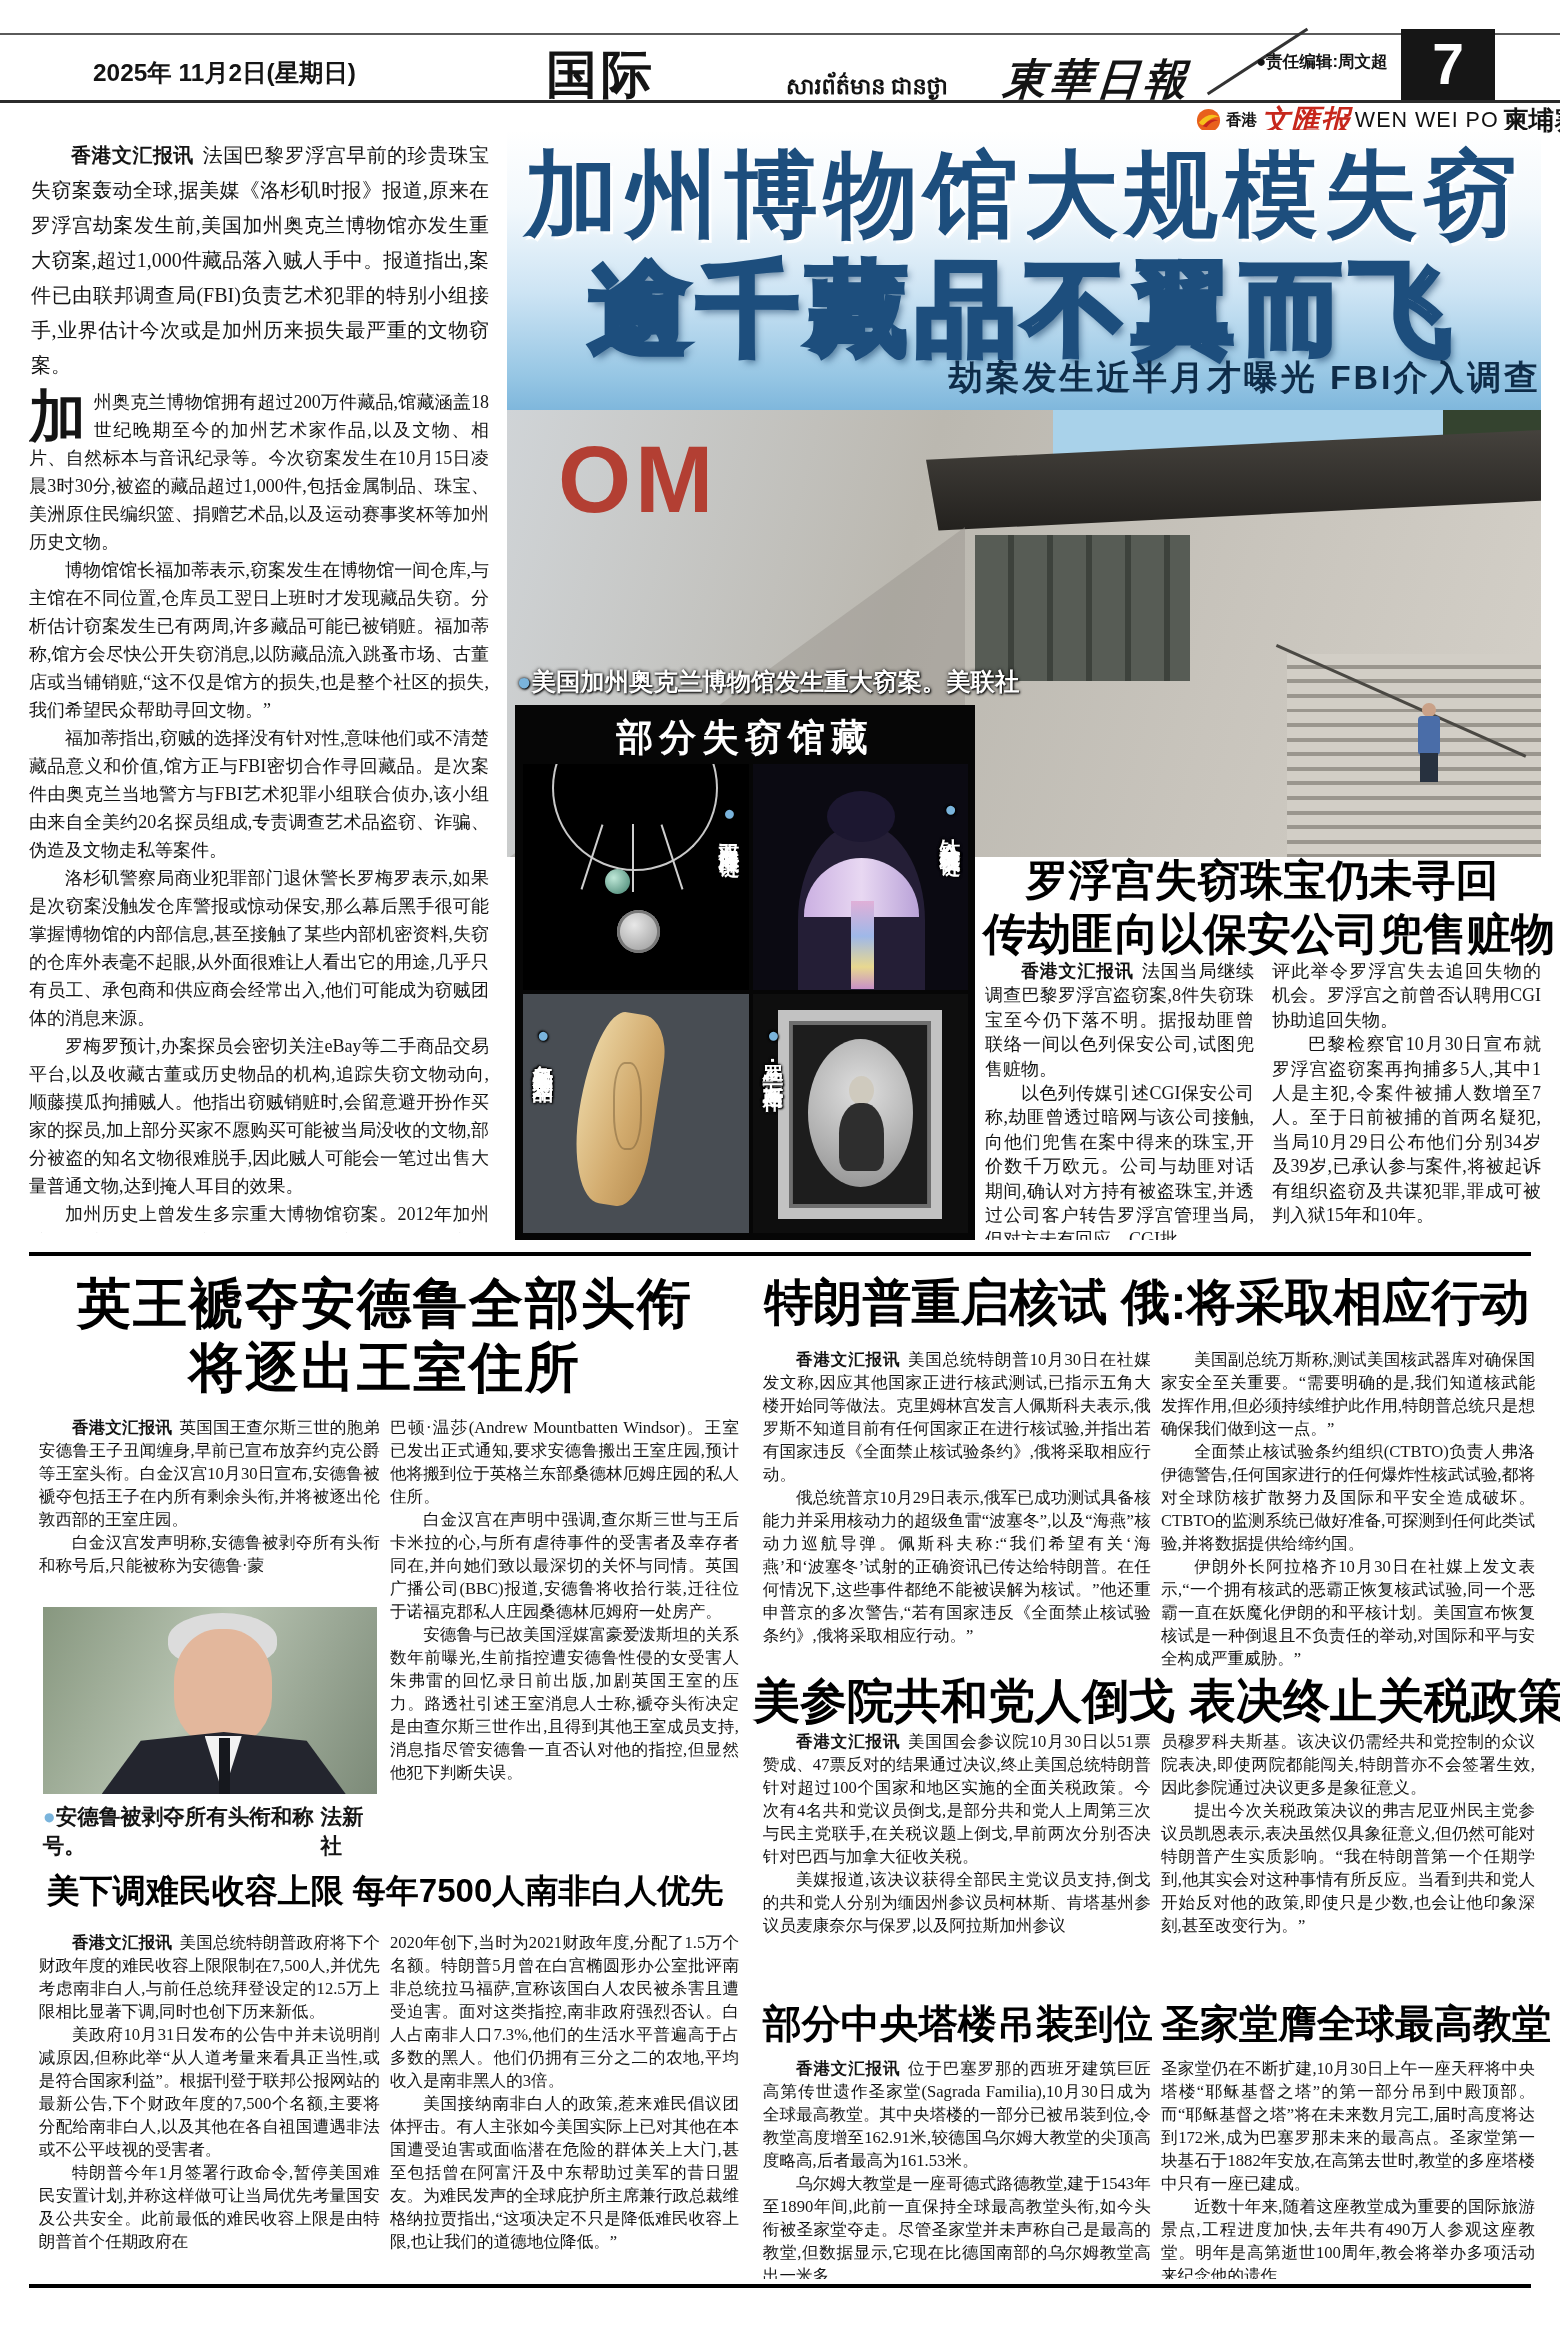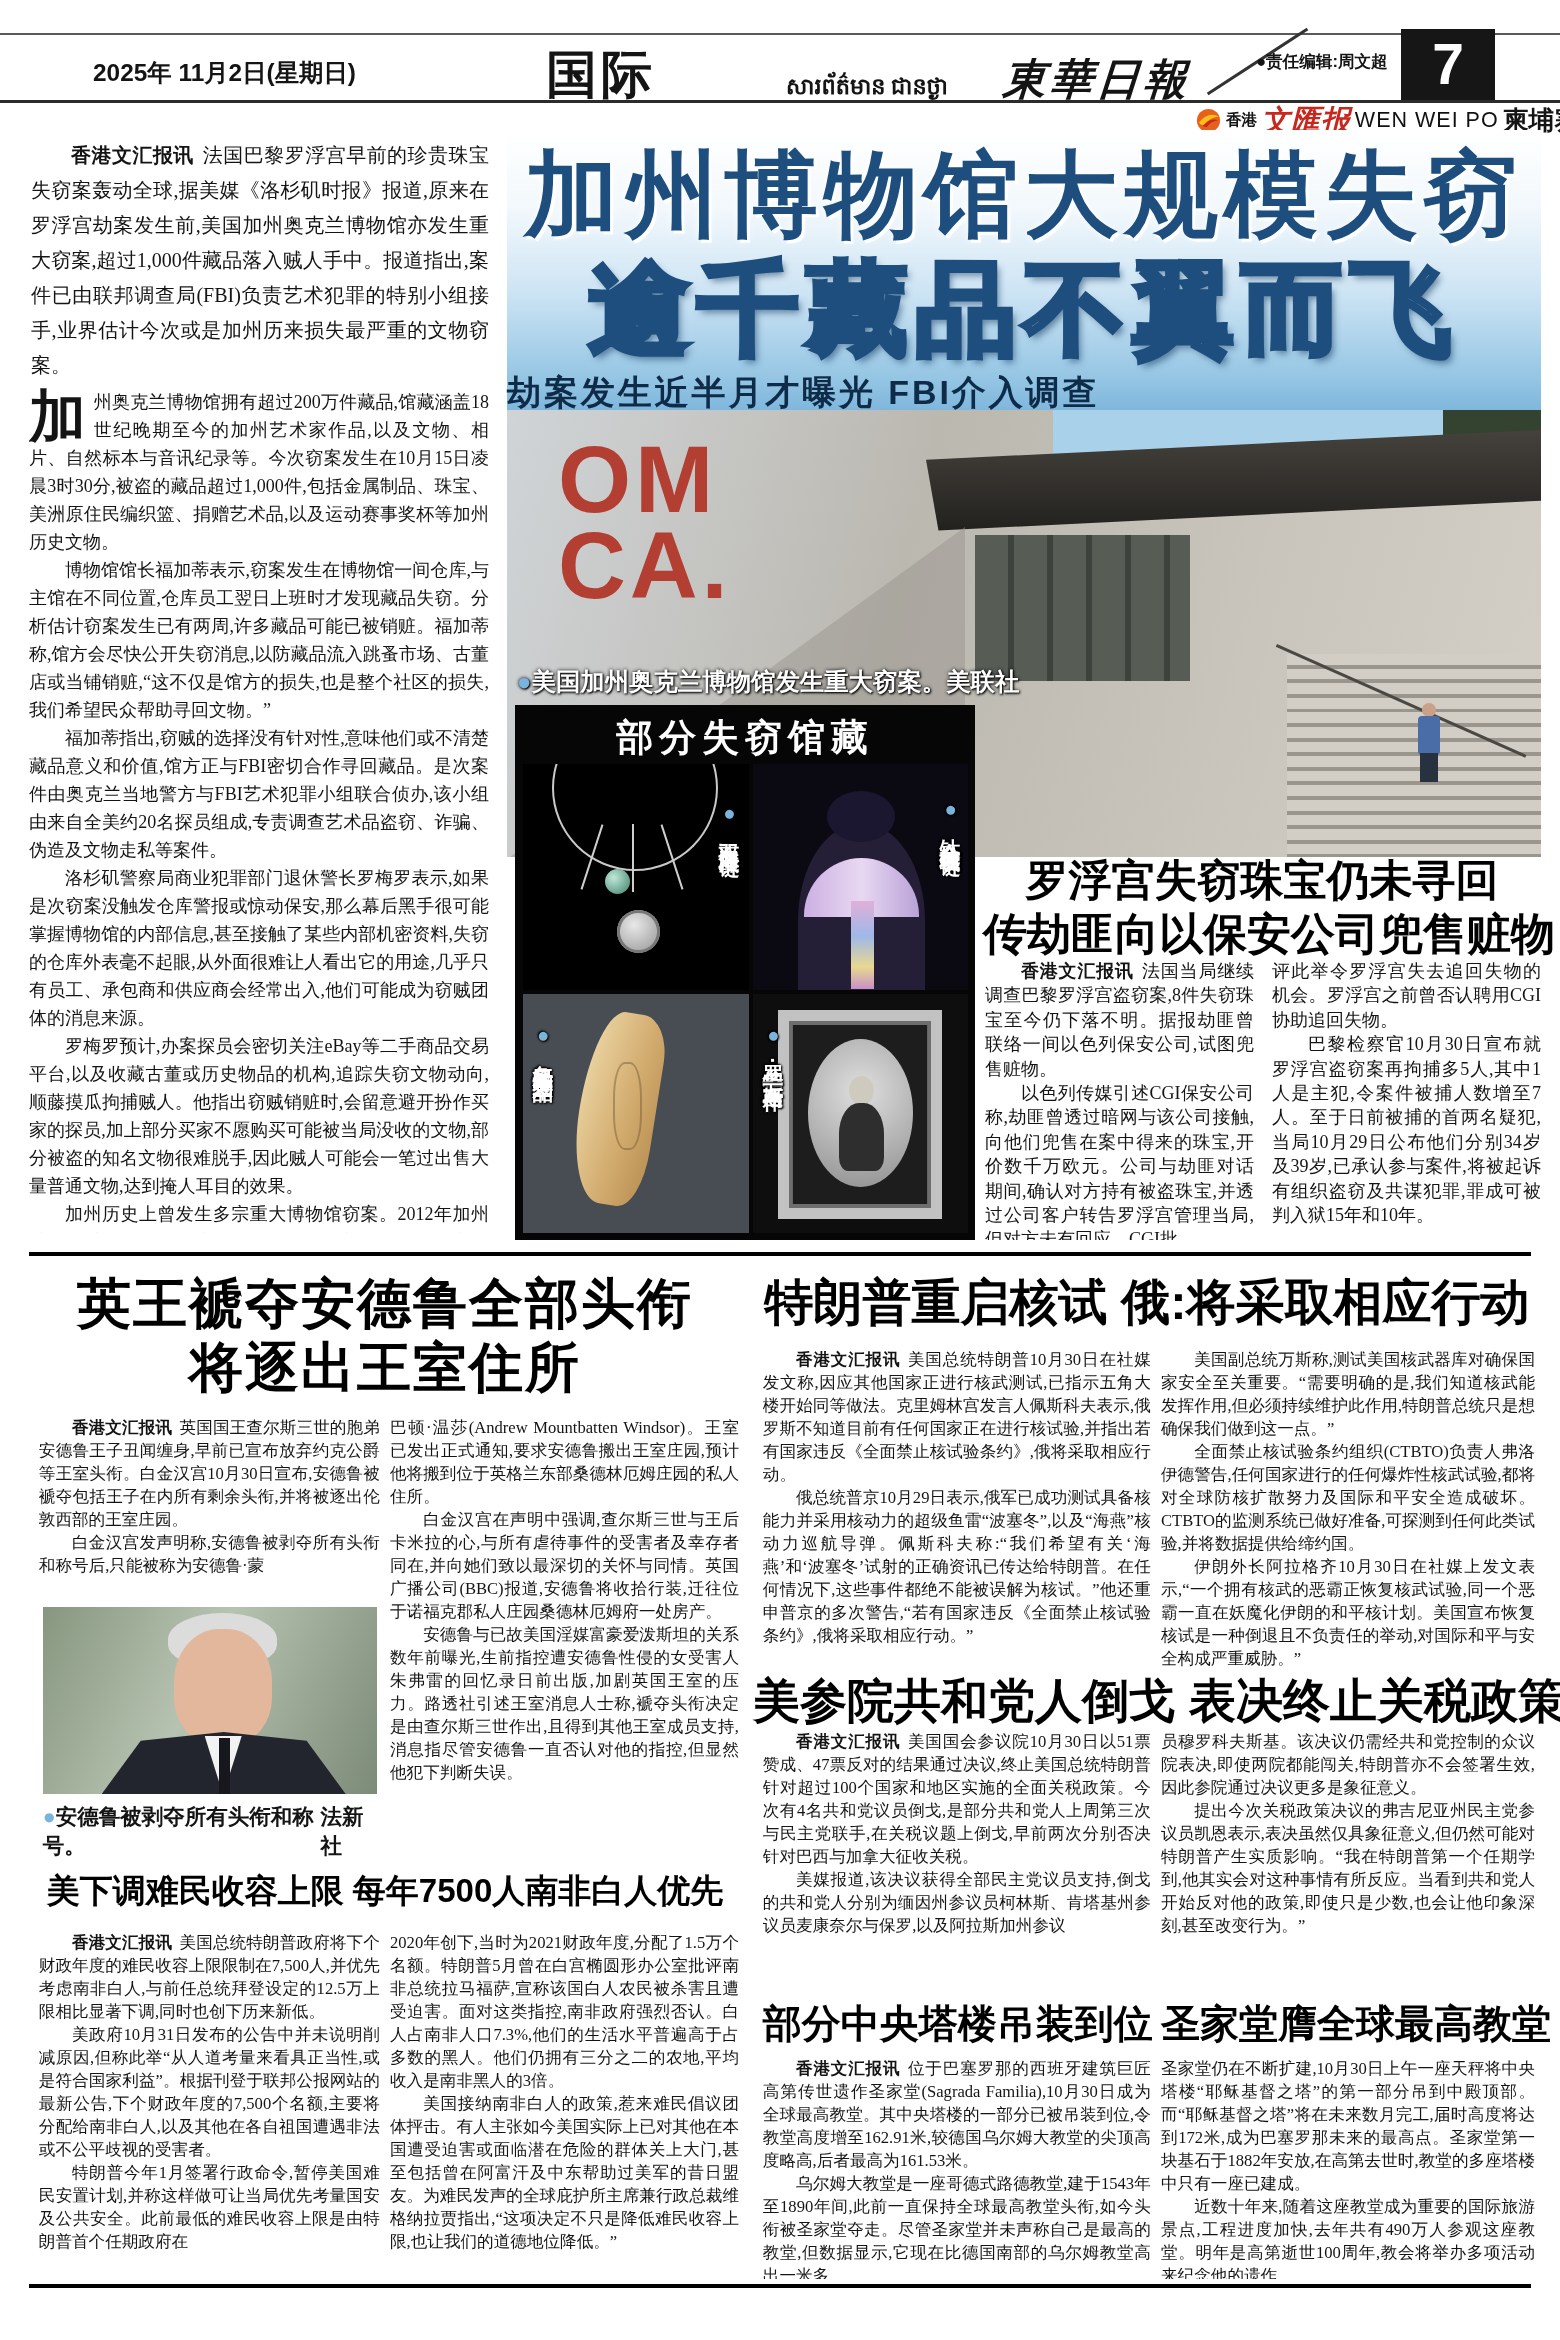--- a/index.html
+++ b/index.html
@@ -32,21 +32,21 @@
 #brand .en{font-size:21.5px;letter-spacing:1px;color:#111;font-family:"Liberation Sans",sans-serif}
 #brand .ed{font-size:26px;font-weight:900;font-family:"Liberation Sans",sans-serif}
 
 #lead-intro{left:31px;top:138px;width:458px;height:248px;font-size:20px;line-height:35px}
 #lead-body{left:29px;top:388px;width:460px;height:845px;font-size:18px;line-height:28px}
 .dropcap{float:left;font-family:"Liberation Sans","DejaVu Sans",sans-serif;font-weight:900;font-size:57px;line-height:49px;margin:3.9px 7.8px 0 0}
 
 #hl-box{left:507px;top:130px;width:1034px;height:280px;background:linear-gradient(180deg,#ffffff 0%,#f2f8fc 28%,#cde4f4 58%,#96c6e4 88%,#7fb7dc 100%)}
 #hl-1{left:0;top:2px;width:1034px;text-align:center;font-size:94px;font-weight:700;color:#1d4e7d;letter-spacing:5.9px;text-shadow:2.9px 2.9px 0 #fff,0 0 9.8px rgba(255,255,255,.8);white-space:nowrap}
 #hl-2{left:0;top:113px;width:1034px;text-align:center;font-size:101px;font-weight:900;color:#fff;letter-spacing:7.8px;-webkit-text-stroke:4.9px #1d4e7d;text-shadow:3.9px 4.9px 7.8px rgba(10,50,90,.55);white-space:nowrap}
-#hl-sub{left:0;top:240px;width:1034px;text-align:left;font-size:34px;font-weight:900;color:#0e2c49;letter-spacing:2.9px;white-space:nowrap}
+#hl-sub{left:0;top:225px;width:1034px;text-align:right;font-size:34px;font-weight:900;color:#0e2c49;letter-spacing:2.9px;white-space:nowrap}
 
 #photo{left:507px;top:410px;width:1034px;height:447px;background:linear-gradient(105deg,#d0d4d7 0%,#bbb8b0 38%,#c8c4bc 68%,#d4d0c8 100%);overflow:hidden}
 .ph-sky{left:546px;top:0;width:488px;height:62px;background:#a9d2ea}
 .ph-tree{left:936px;top:0;width:107px;height:90px;background:#34432f;border-radius:0 0 40% 60%}
 .ph-roof{left:419px;top:19.5px;width:624px;height:101px;background:linear-gradient(180deg,#45423d,#23211e);clip-path:polygon(0 30%,100% 0,100% 70%,2% 100%)}
 .ph-wall-sh{left:0;top:117px;width:458px;height:332px;background:#97938b;clip-path:polygon(0 100%,100% 0,100% 100%);opacity:.45}
 .ph-glass{left:468px;top:125px;width:215px;height:146px;background:repeating-linear-gradient(90deg,#575c55 0 33px,#3d423c 33px 39px)}
 .ph-stairs{left:780px;top:244px;width:254px;height:203px;background:repeating-linear-gradient(180deg,#d2cec6 0 10.7px,#9a968e 10.7px 14.6px)}
 .ph-rail{left:770px;top:234px;width:273px;height:2.9px;background:#4a4843;transform:rotate(24deg);transform-origin:left top}
 .ph-person-h{left:915px;top:293px;width:13.7px;height:13.7px;background:#c9a188;border-radius:50%}
@@ -168,21 +168,20 @@
     <div class="abs ph-roof"></div>
     <div class="abs ph-wall-sh"></div>
     <div class="abs ph-glass"></div>
     <div class="abs ph-stairs"></div>
     <div class="abs ph-rail"></div>
     <div class="abs ph-person-h"></div>
     <div class="abs ph-person-b"></div>
     <div class="abs ph-person-l"></div>
     <div class="abs" id="omca">
       <div>OM</div>
-      <div>CA.</div>
     </div>
     <div class="abs pcap" id="photo-cap">
       <span class="dot">●</span>
       <span>美国加州奥克兰博物馆发生重大窃案。</span>
       <span class="credit">美联社</span>
     </div>
   </div>
 
   <div class="abs" id="panel">
     <div class="abs sans" id="panel-title">部分失窃馆藏</div>

